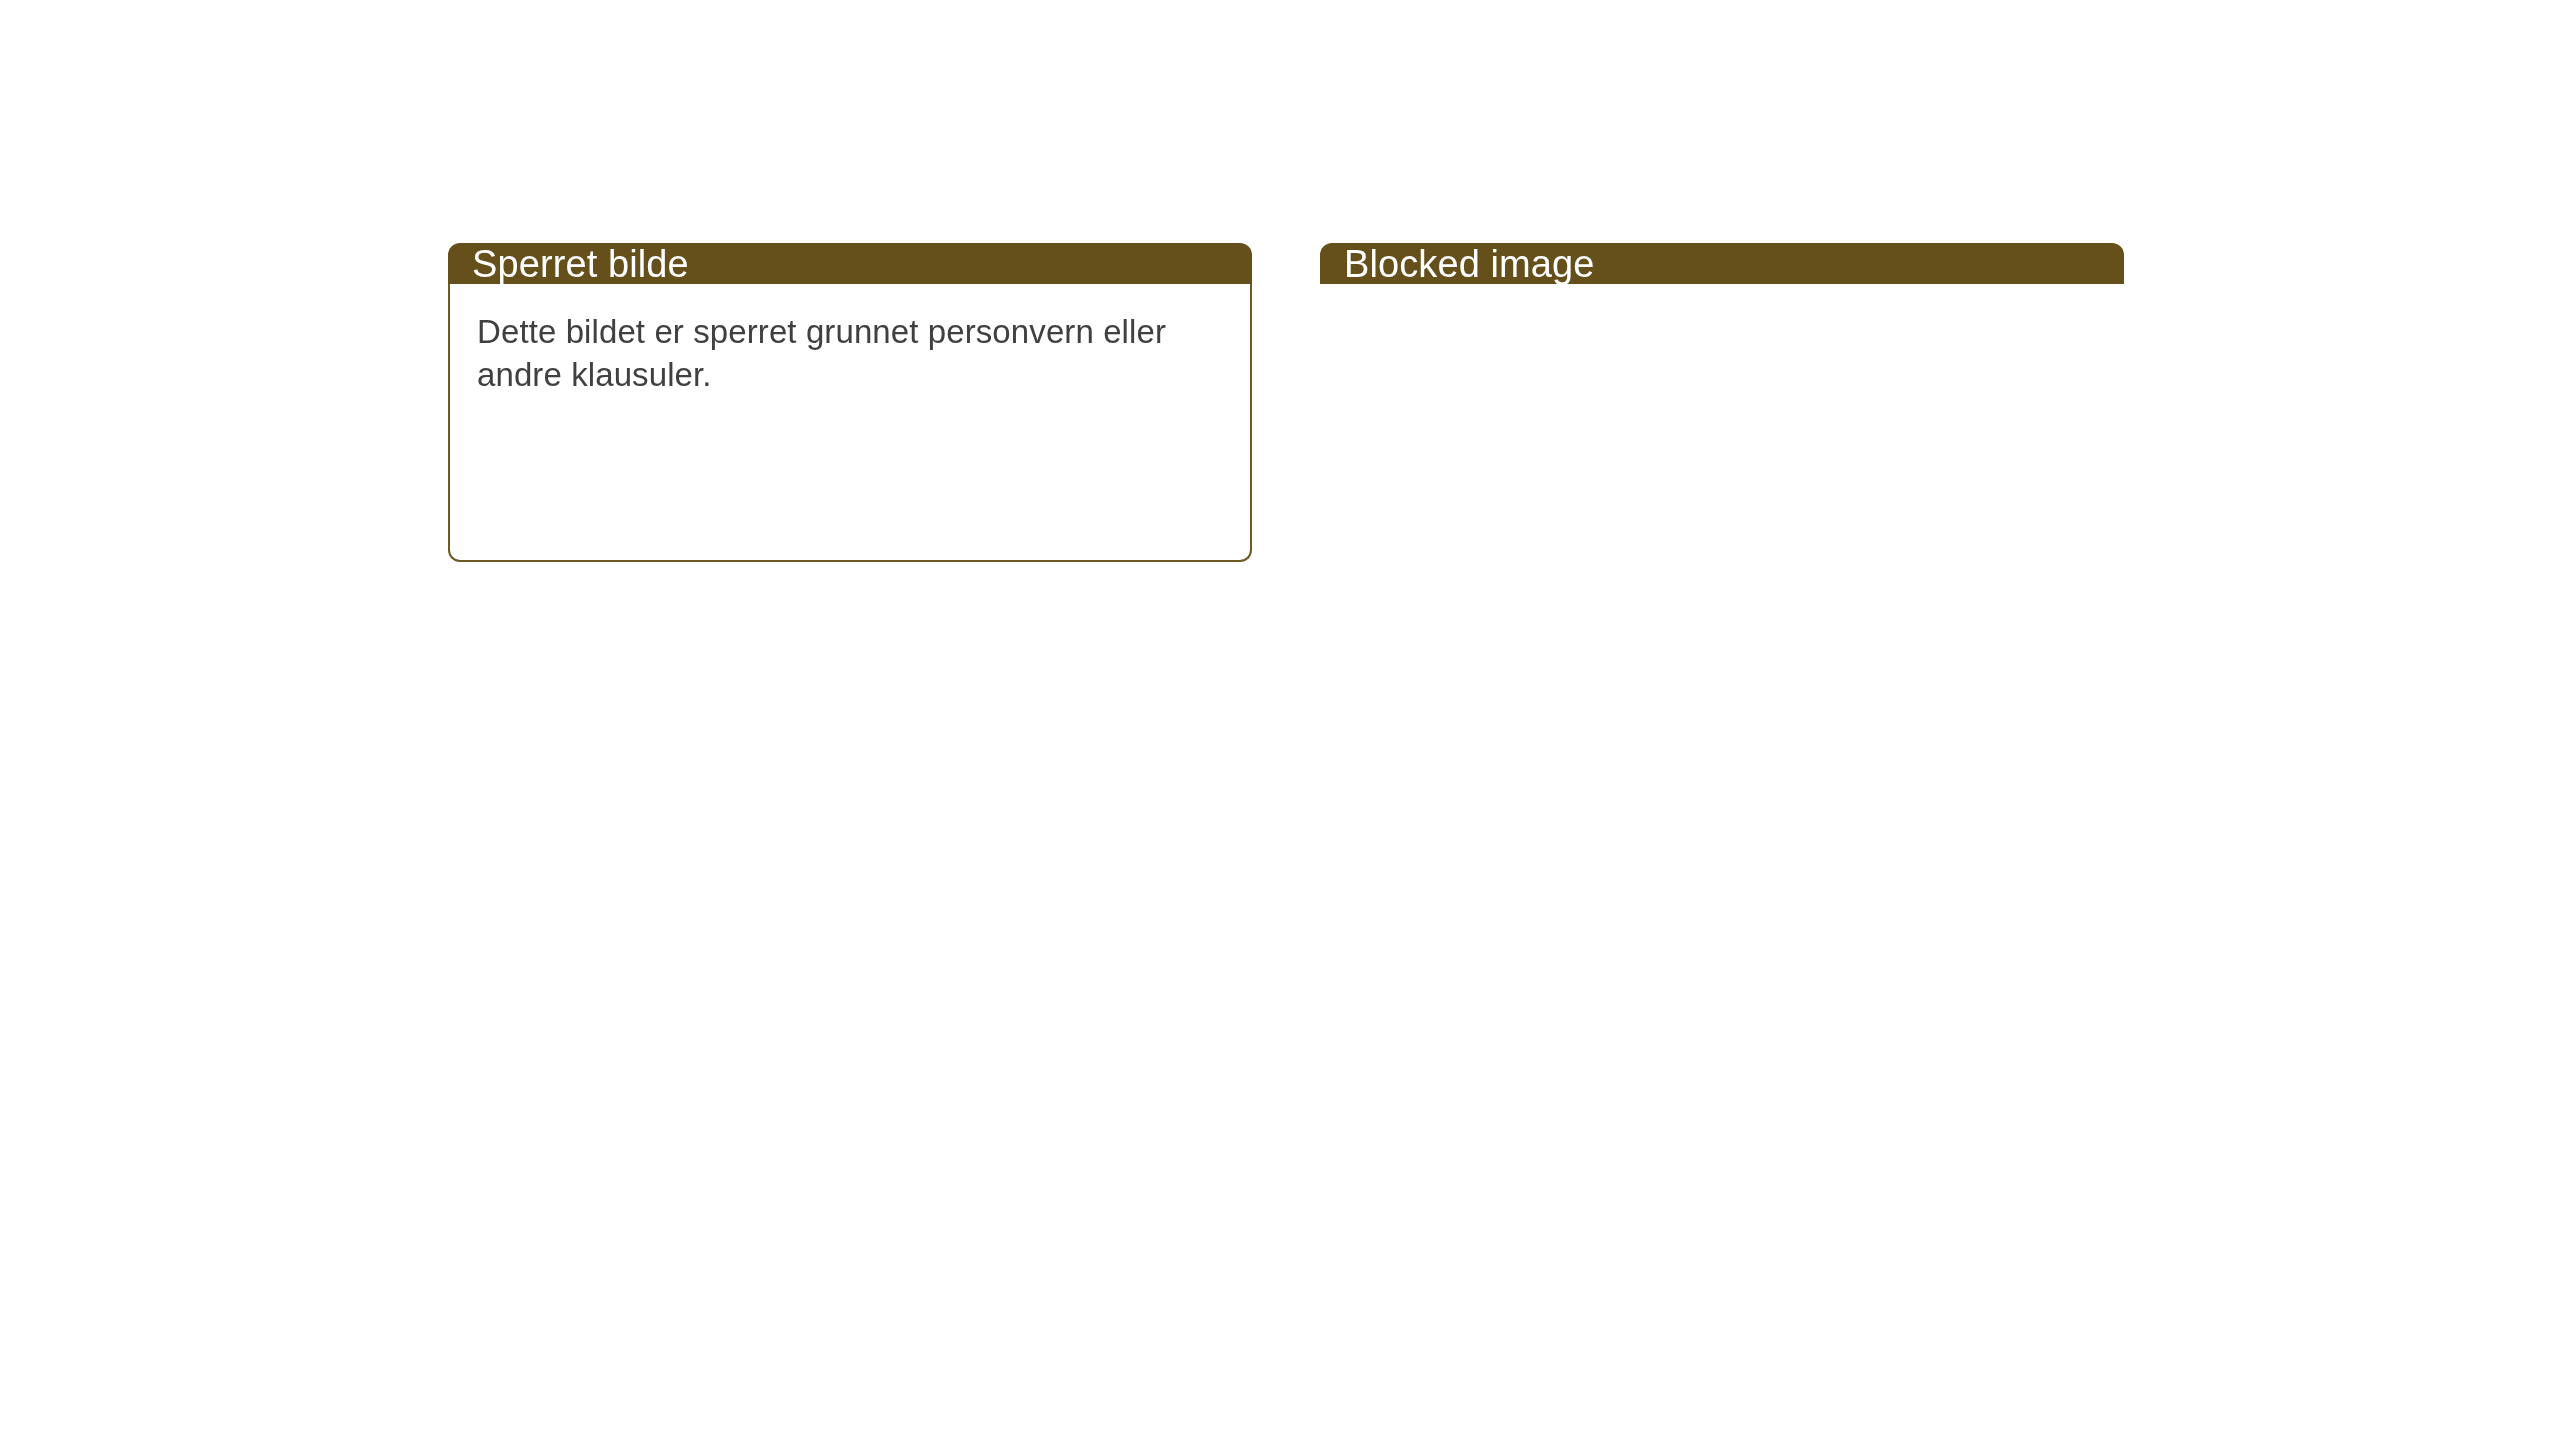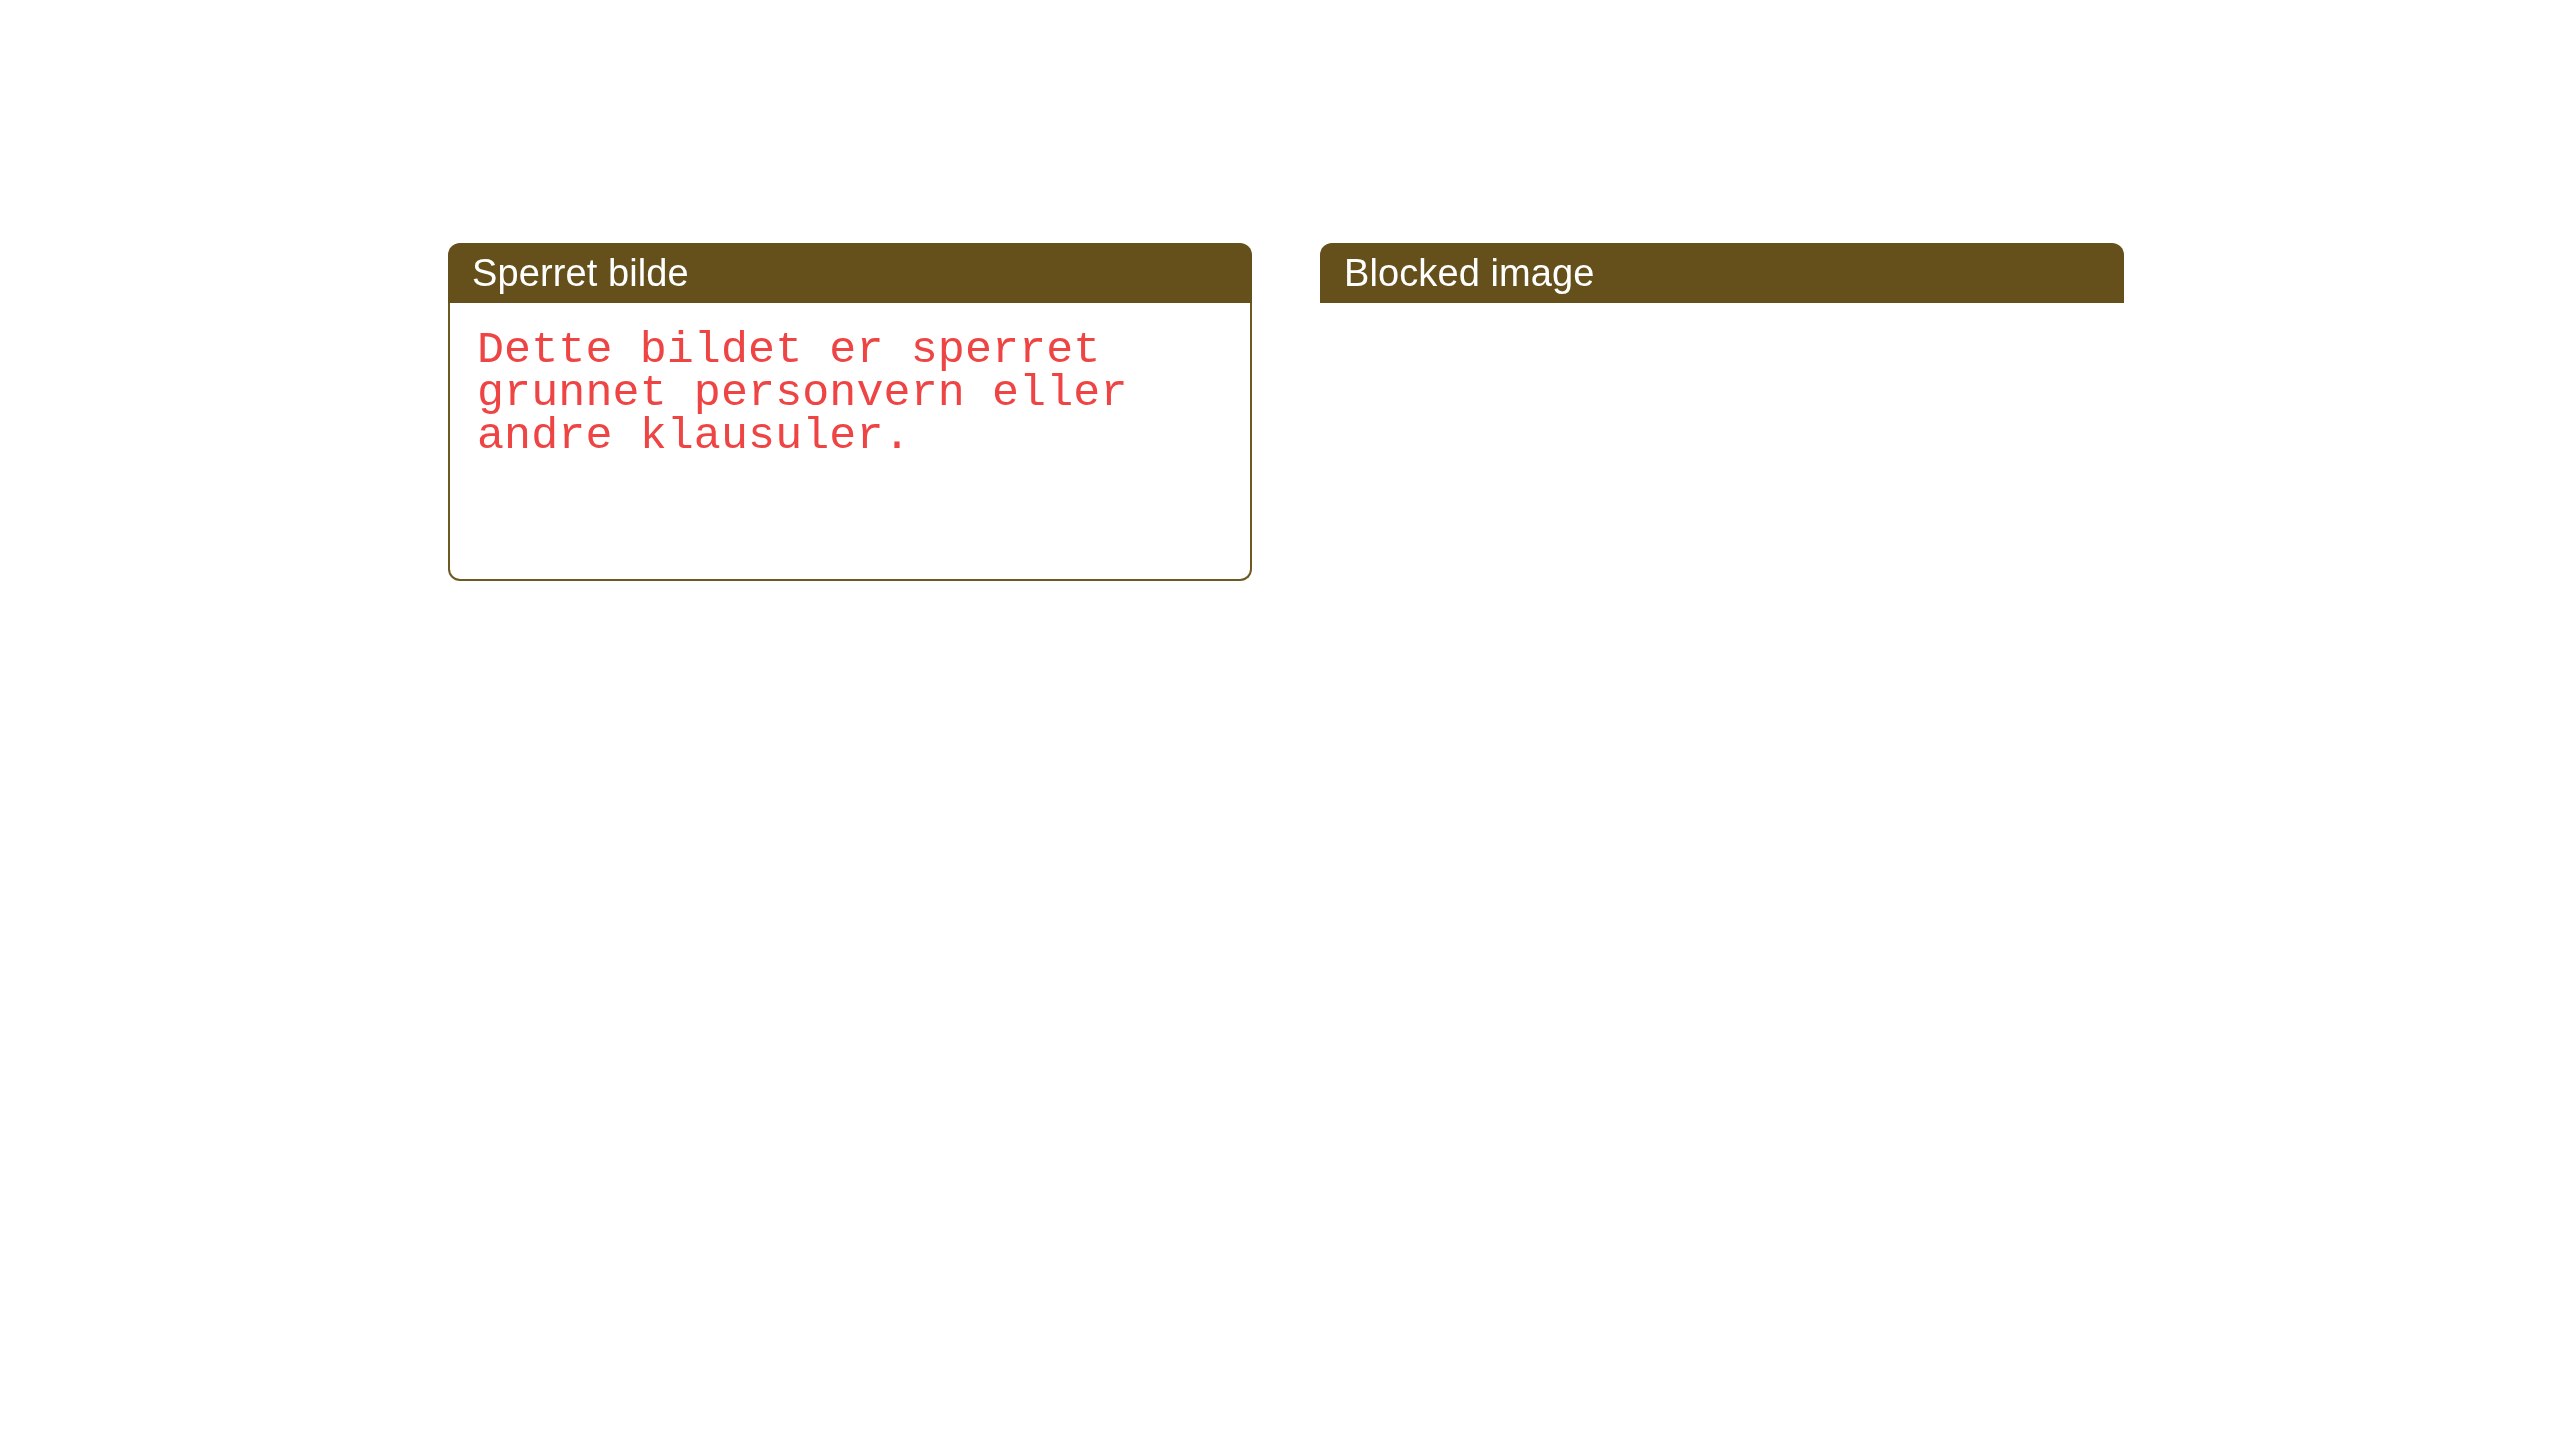--- a/index.html
+++ b/index.html
@@ -29,21 +29,21 @@
     top: 243px;
     box-sizing: border-box;
   }
 
   .panel-left  { left: 448px; }
   .panel-right { left: 1320px; }
 
   .panel-header {
     background: #65501c;
     border-radius: 12px 12px 0 0;
-    height: 60px;
+    height: 41px;
     box-sizing: border-box;
     padding: 0 6px 0 24px;
     display: flex;
     align-items: center;
     overflow: hidden;
   }
 
   .panel-title {
     color: #ffffff;
     font-size: 38px;
@@ -58,26 +58,25 @@
     border-left: 2px solid #6d5a22;
     border-right: 2px solid #6d5a22;
     border-bottom: 2px solid #6d5a22;
     border-radius: 0 0 12px 12px;
     box-sizing: border-box;
     height: 278px;
     padding: 26px 26px 0 27px;
   }
 
   .panel-para {
-    color: #ef4444;
-    font-size: 45px;
+    color: #404040;
+    font-size: 33px;
     line-height: 43px;
     margin: 0;
     letter-spacing: 0.1px;
-    font-family: Liberation Mono, monospace;
   }
 
   .panel-para + .panel-para {
     margin-top: 43px;
   }
 </style>
 </head>
 <body>
 
 <div id="canvas">

